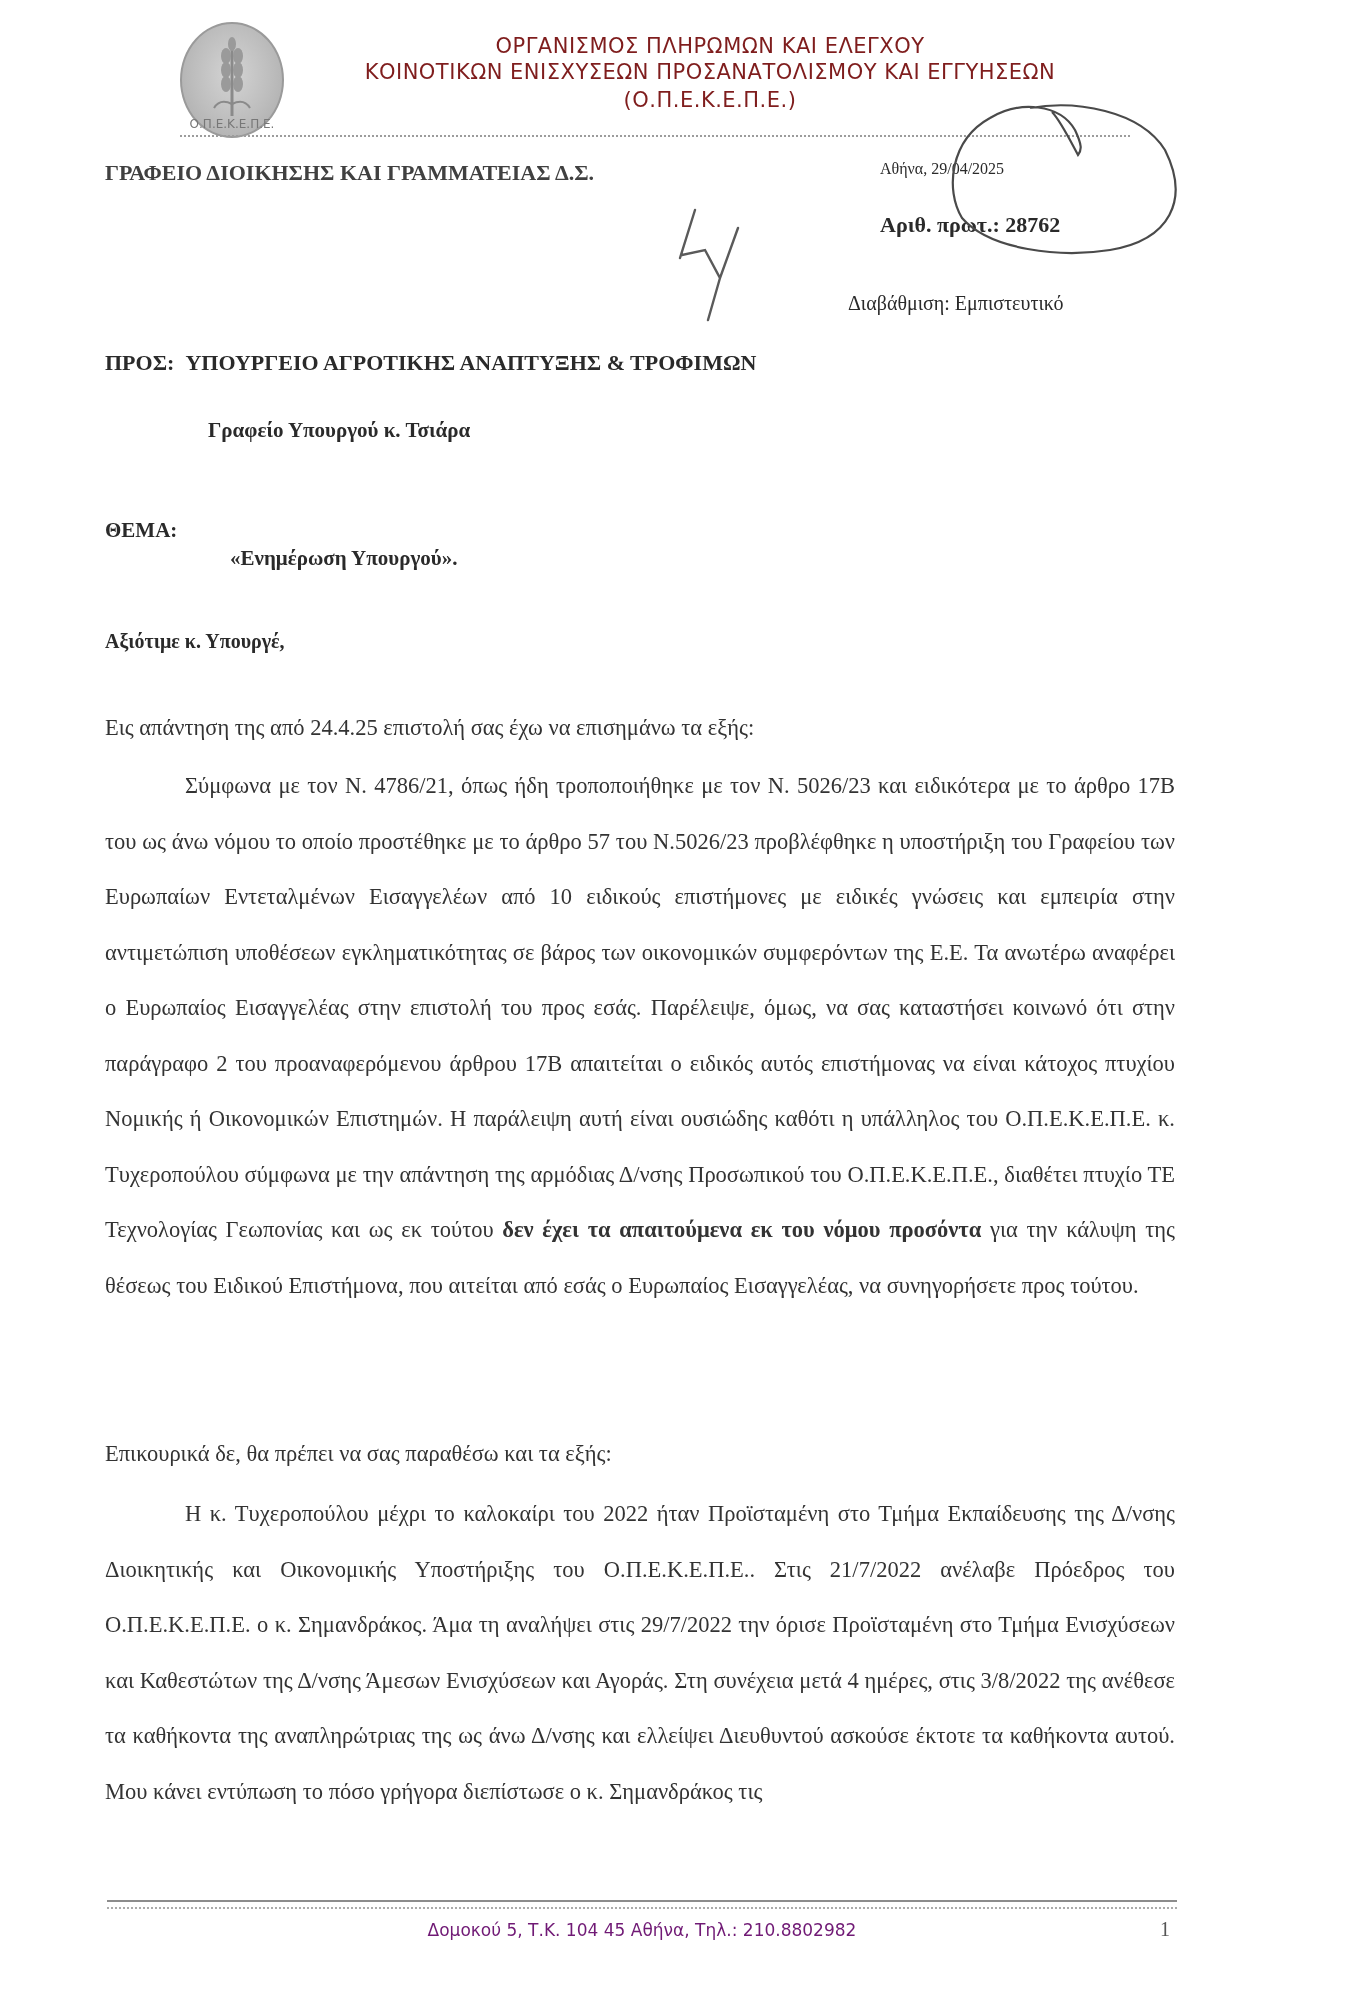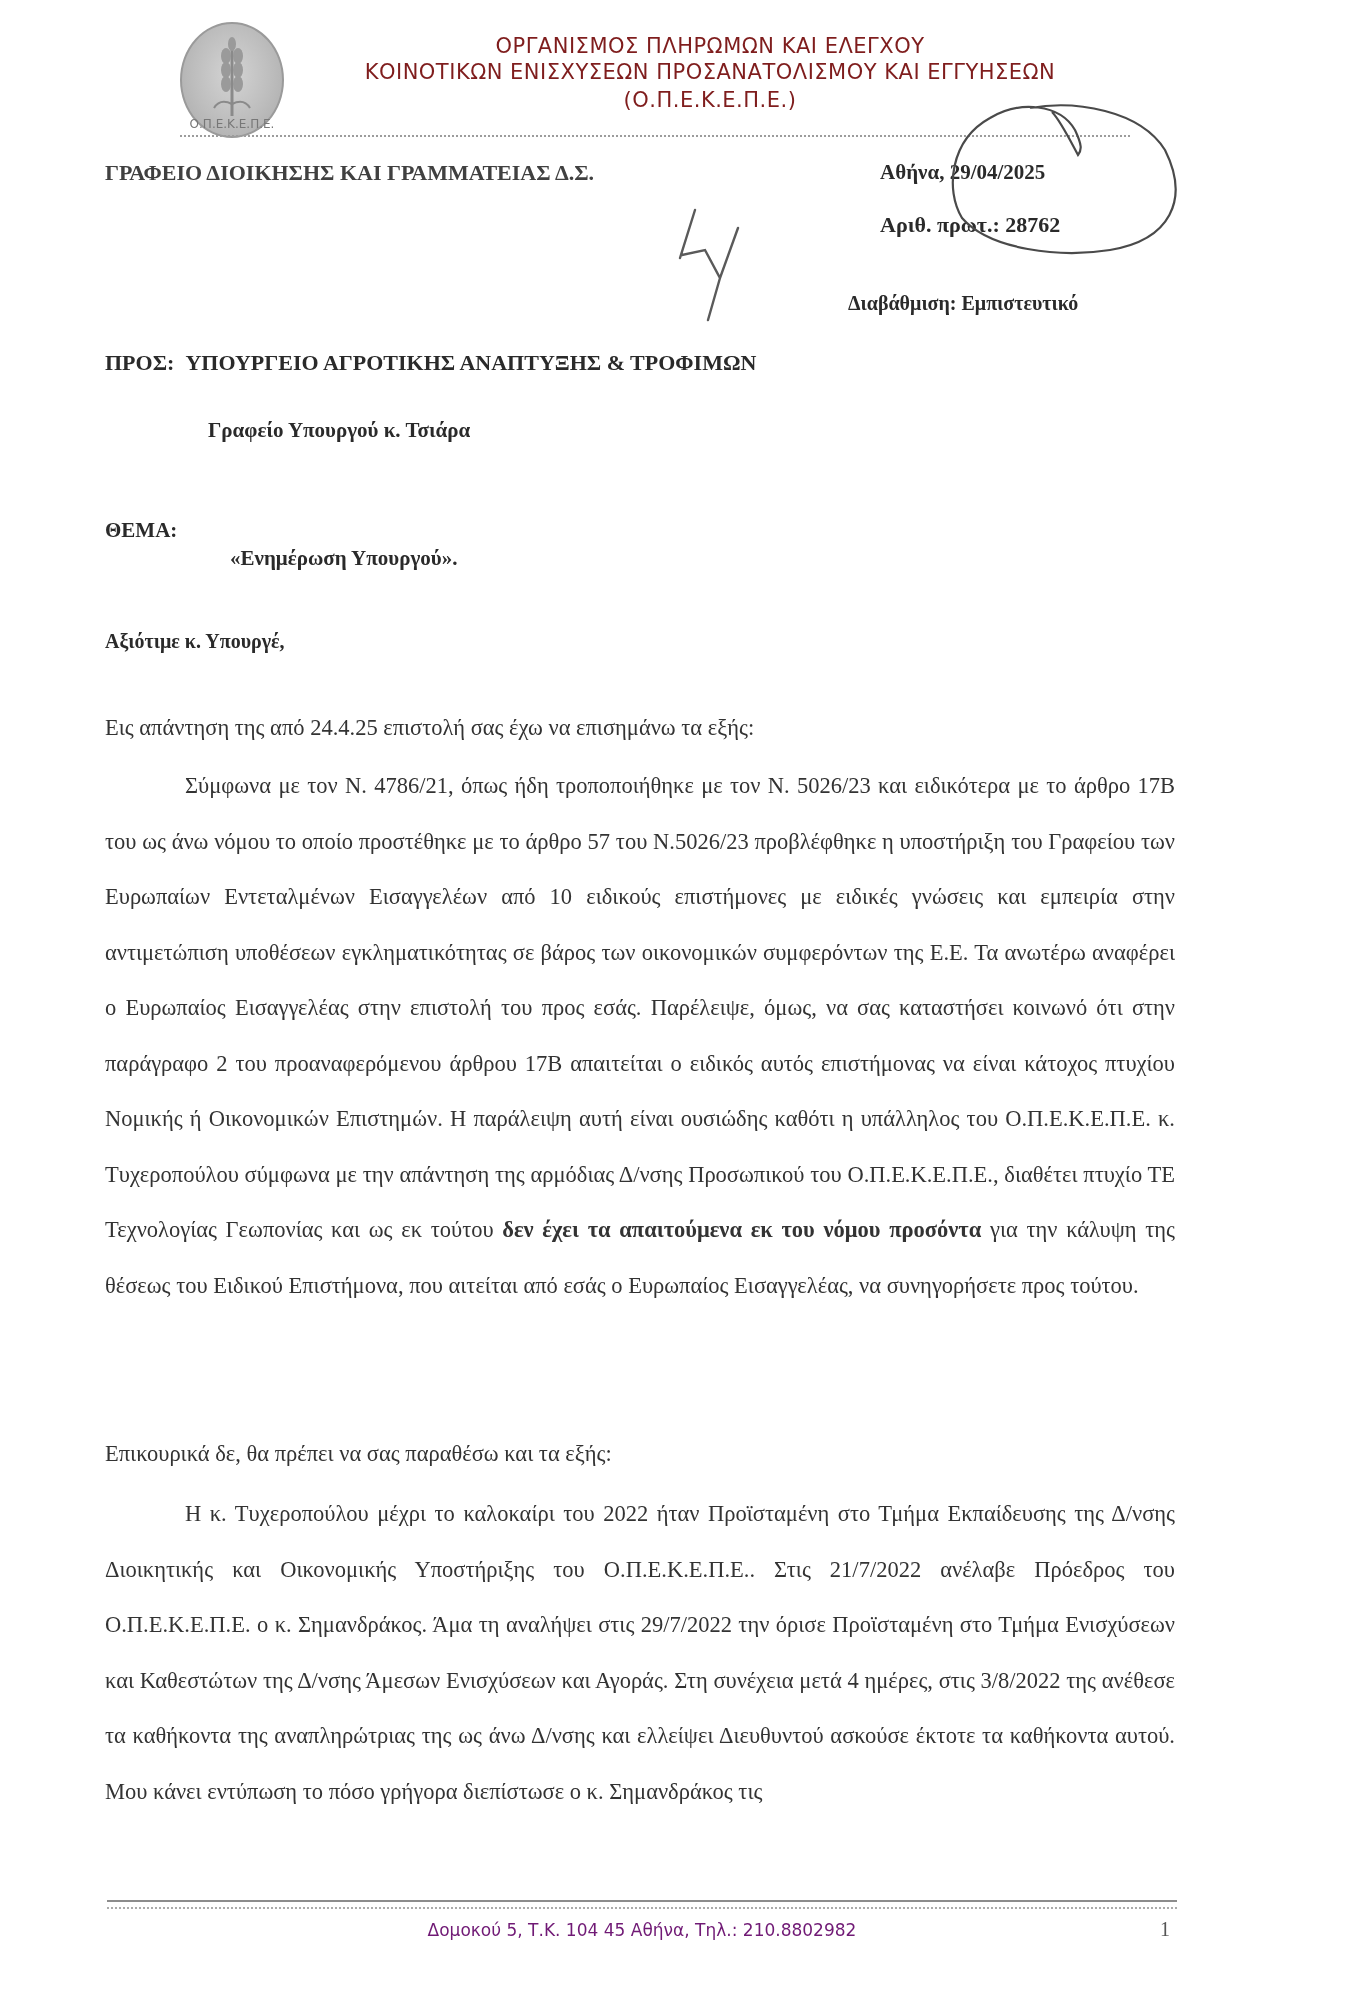--- a/index.html
+++ b/index.html
@@ -9,23 +9,23 @@
   .logo { left: 180px; top: 22px; width: 100px; height: 112px; border-radius: 50%;
           background: radial-gradient(ellipse at 50% 45%, #d4d4d4 0%, #bdbdbd 55%, #a8a8a8 100%);
           border: 2px solid #9a9a9a; }
   .logo svg { width: 100%; height: 100%; }
   .org { left: 280px; width: 860px; text-align: center; font-family: "DejaVu Sans", sans-serif;
          color: #7f1d1d; font-size: 21px; letter-spacing: 0.5px; }
   .org1 { top: 34px; } .org2 { top: 60px; } .org3 { top: 88px; }
   .rule-top { left: 180px; top: 135px; width: 950px; height: 0; border-top: 2px dotted #9c9c9c; }
   .bold { font-weight: bold; }
   .office { left: 105px; top: 160px; font-size: 22px; font-weight: bold; color: #404040; }
-  .date { left: 880px; top: 160px; font-size: 21px; font-weight: bold; }
+  .date { left: 880px; top: 160px; font-size: 16px; font-weight: normal; }
   .proto { left: 880px; top: 212px; font-size: 22px; font-weight: bold; }
-  .classif { left: 848px; top: 292px; font-size: 20px; font-weight: bold; }
+  .classif { left: 848px; top: 292px; font-size: 20px; font-weight: normal; }
   .to { left: 105px; top: 350px; font-size: 22px; font-weight: bold; }
   .to-sub { left: 208px; top: 418px; font-size: 21px; font-weight: bold; }
   .subj { left: 105px; top: 518px; font-size: 21px; font-weight: bold; }
   .subj-val { left: 230px; top: 518px; font-size: 21px; font-weight: bold; margin-top: 28px; }
   .salut { left: 105px; top: 630px; font-size: 20px; font-weight: bold; text-align: center; }
   .body-text { left: 105px; width: 1070px; font-size: 22.5px; line-height: 55.5px; text-align: justify; color: #333; }
   .intro { top: 700px; }
   .p1 { top: 758px; text-indent: 80px; }
   .p2 { top: 1426px; }
   .p3 { top: 1486px; text-indent: 80px; }

